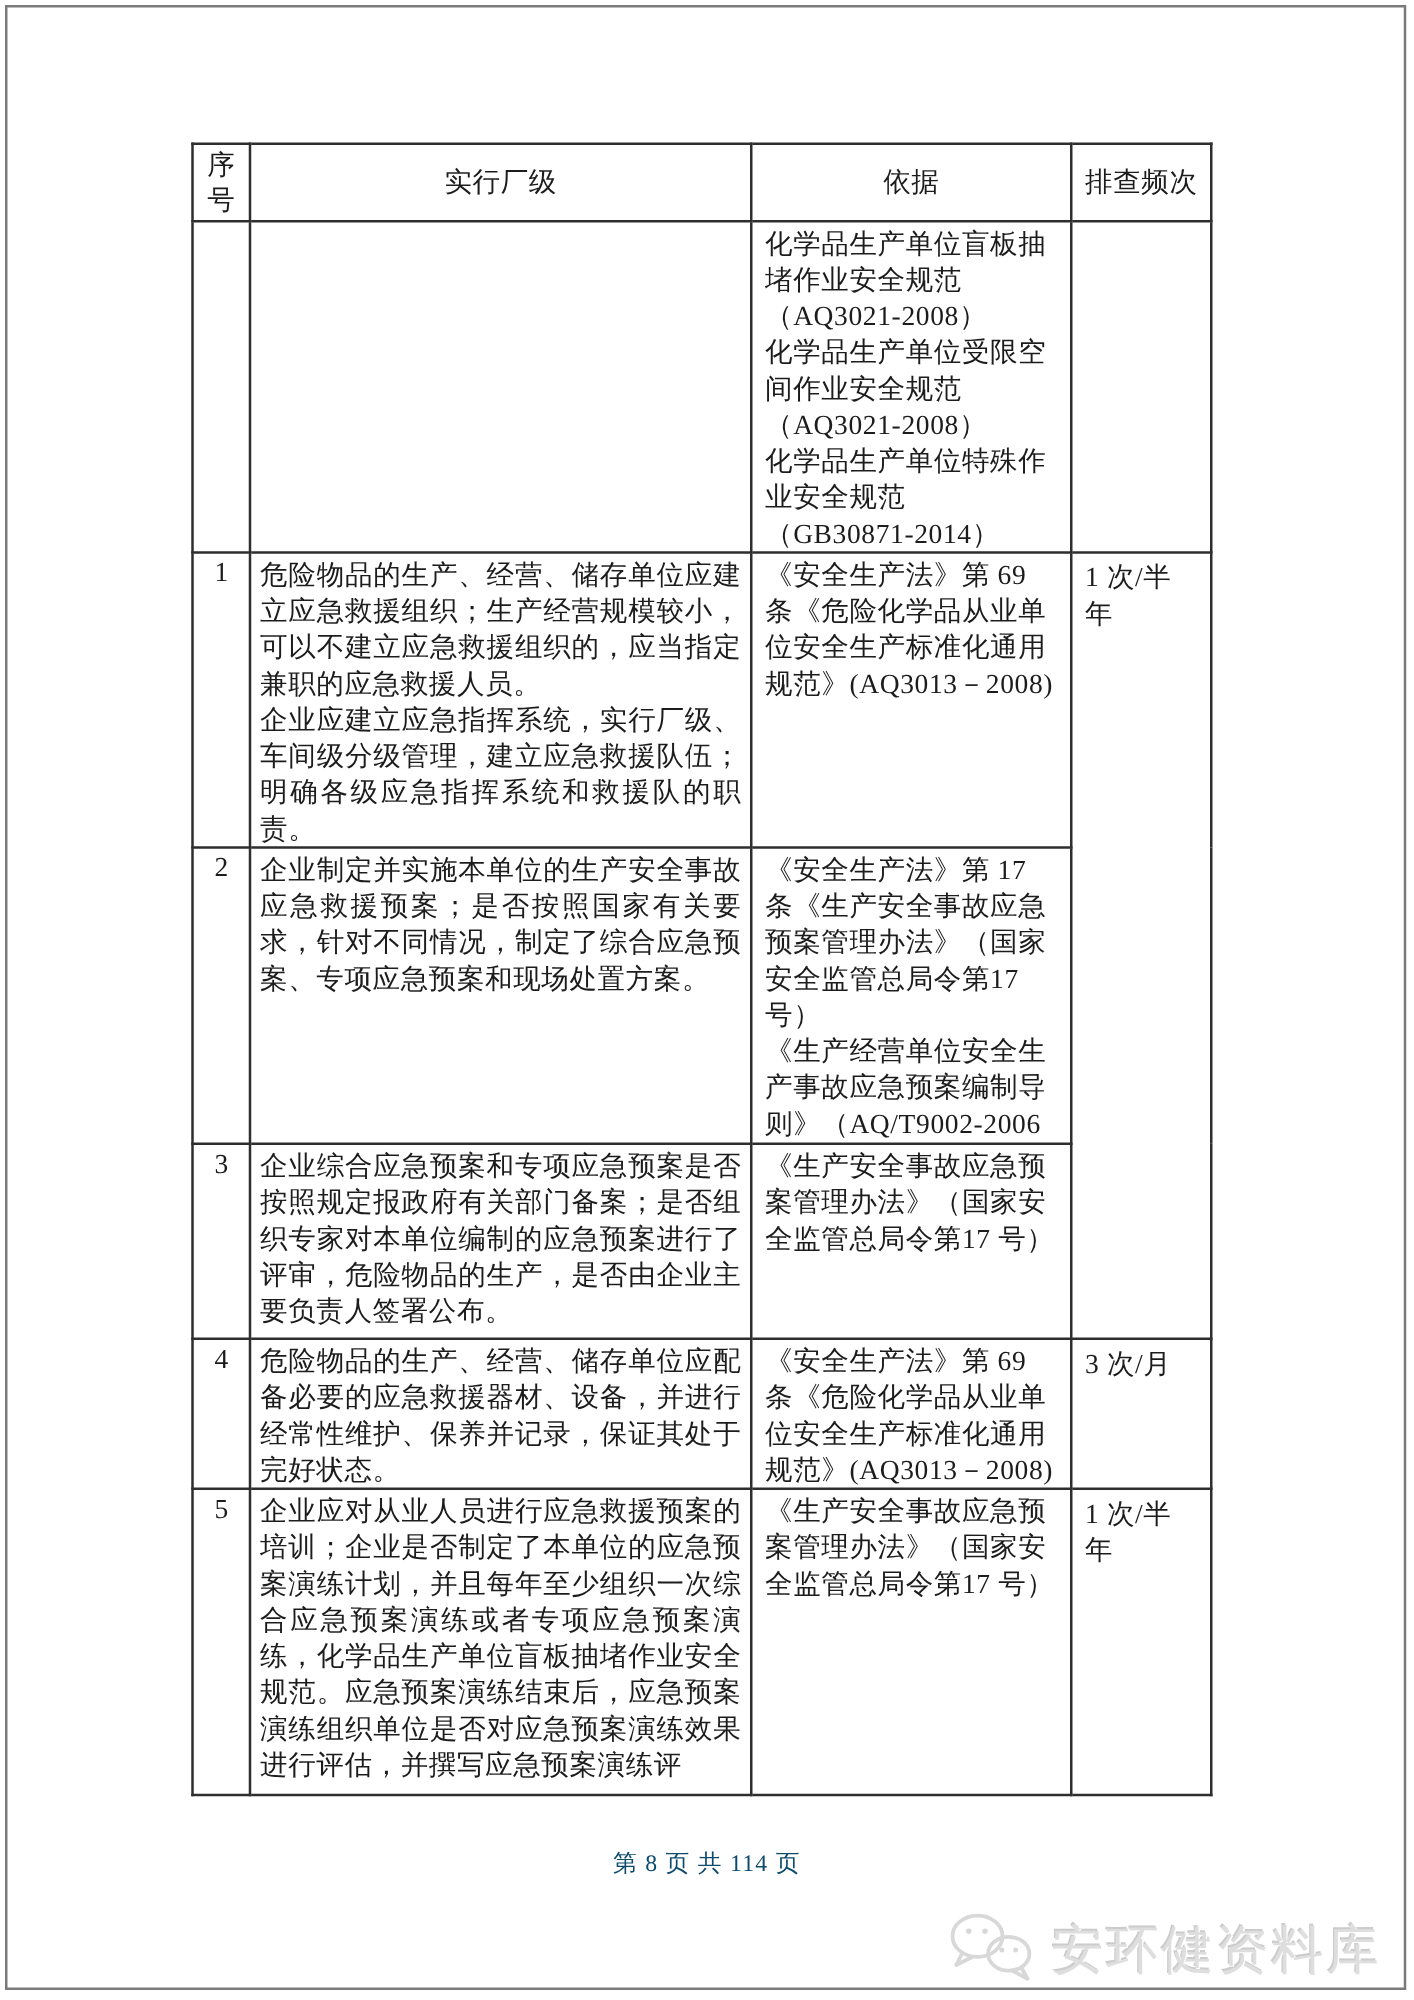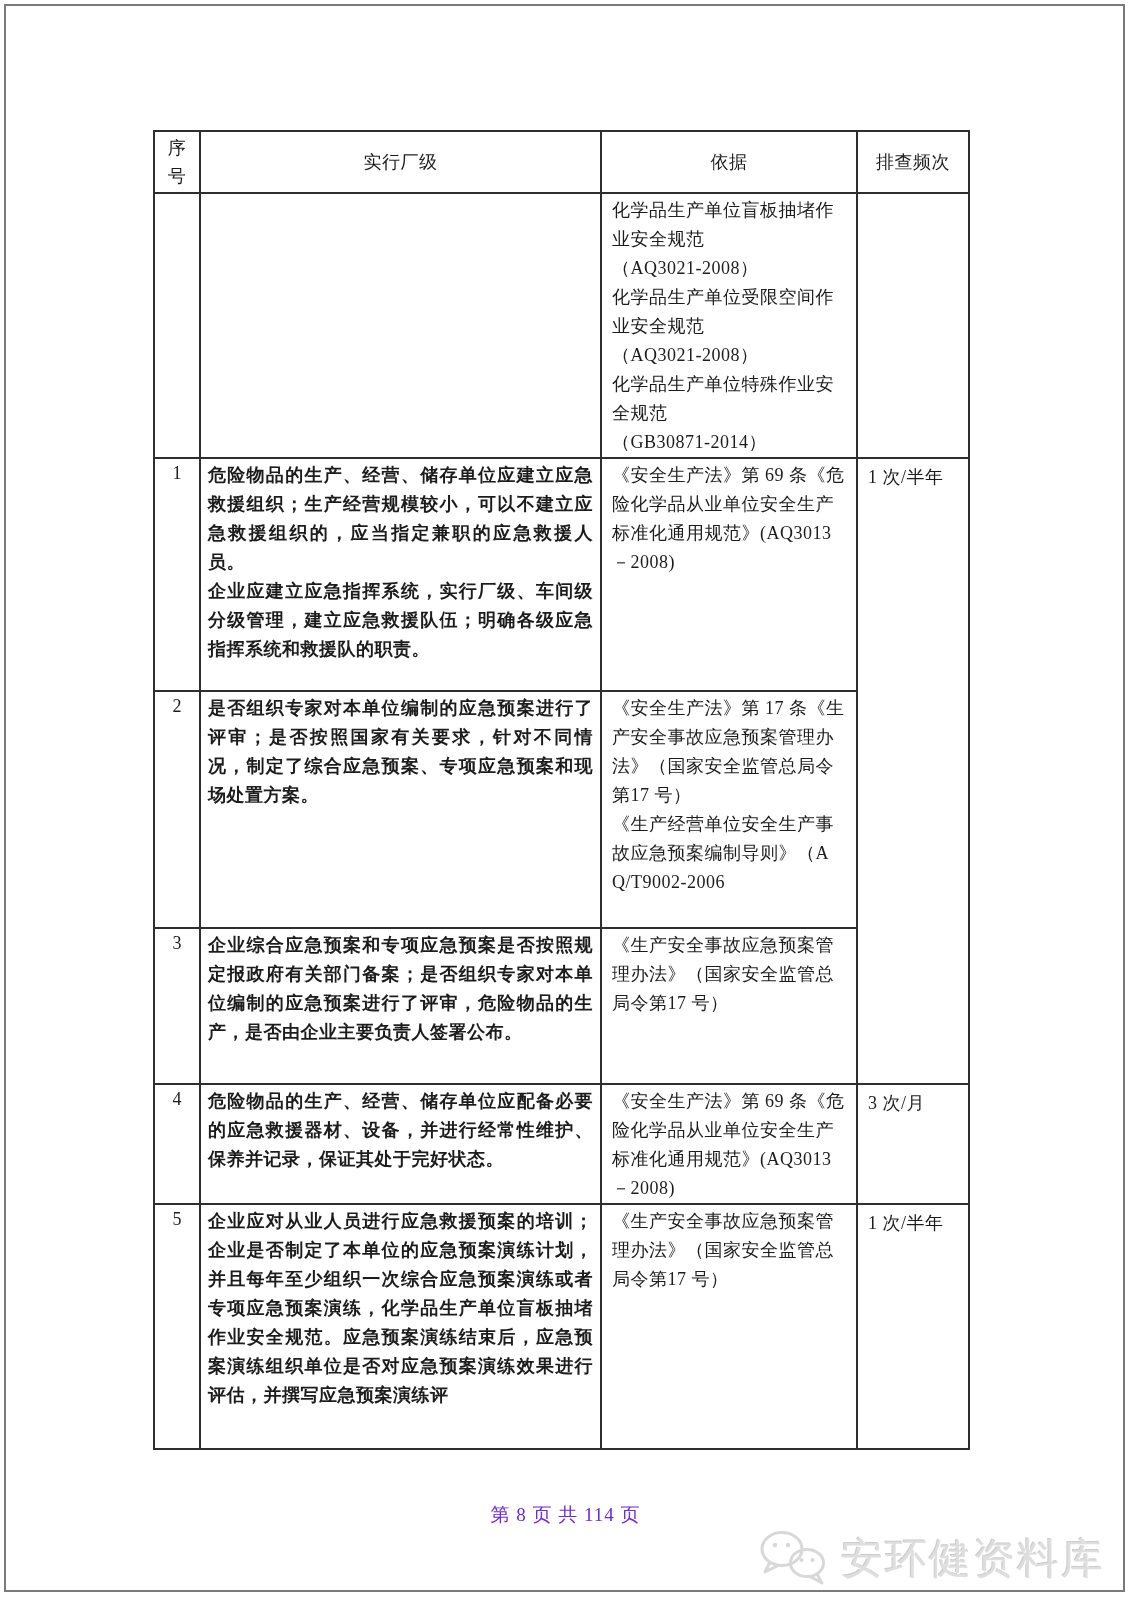--- a/index.html
+++ b/index.html
@@ -13,25 +13,25 @@
   }
   .page-border {
     position: absolute;
     left: 4px; top: 4px;
     width: 1121px; height: 1588px;
     border: 2px solid #7a7a7a;
     pointer-events: none;
   }
   table.inspection {
     position: absolute;
-    left: 153px; top: 130px;
+    left: 153px; top: 114px;
     width: 815px;
     border-collapse: collapse;
     table-layout: fixed;
-    font-size: 18px;
+    font-size: 22px;
     letter-spacing: 0.5px;
     line-height: 29px;
   }
   table.inspection col.c-no      { width: 46px; }
   table.inspection col.c-content { width: 401px; }
   table.inspection col.c-basis   { width: 256px; }
   table.inspection col.c-freq    { width: 112px; }
   table.inspection th, table.inspection td {
     border: 2px solid #2e2e2e;
     vertical-align: top;
@@ -54,37 +54,35 @@
   tr.r4     { height: 114px; }
   tr.r5     { height: 245px; }
   td.no {
     text-align: center;
     vertical-align: middle;
     letter-spacing: 0;
   }
   td.content {
     padding: 2px 7px 0 7px;
     text-align: justify;
-    font-weight: bold;
   }
   td.basis {
     padding: 2px 10px 0 10px;
   }
   td.freq {
     padding: 4px 10px 0 10px;
   }
   .page-footer {
     position: absolute;
     left: 0; top: 1478px;
     width: 1131px;
     text-align: center;
     font-size: 19px;
     letter-spacing: 1px;
-    color: #6d28d9;
-    margin-top: 24px;
+    color: #0c4a6e;
   }
   .watermark {
     position: absolute;
     right: 26px; top: 1528px;
     display: flex;
     align-items: center;
     gap: 8px;
   }
   .watermark .wm-text {
     font-size: 42px;
@@ -126,21 +124,21 @@
     </tr>
     <tr class="r1">
       <td class="no">1</td>
       <td class="content">危险物品的生产、经营、储存单位应建立应急救援组织；生产经营规模较小，可以不建立应急救援组织的，应当指定兼职的应急救援人员。
 企业应建立应急指挥系统，实行厂级、车间级分级管理，建立应急救援队伍；明确各级应急指挥系统和救援队的职责。</td>
       <td class="basis">《安全生产法》第 69 条《危险化学品从业单位安全生产标准化通用规范》(AQ3013－2008)</td>
       <td class="freq" rowspan="3">1 次/半年</td>
     </tr>
     <tr class="r2">
       <td class="no">2</td>
-      <td class="content">是否组织专家对本单位编制的应急预案进行了评审；是否按照国家有关要求，针对不同情况，制定了综合应急预案、专项应急预案和现场处置方案。</td>
+      <td class="content">企业制定并实施本单位的生产安全事故应急救援预案；是否按照国家有关要求，针对不同情况，制定了综合应急预案、专项应急预案和现场处置方案。</td>
       <td class="basis">《安全生产法》第 17 条《生产安全事故应急预案管理办法》（国家安全监管总局令第17 号）
 《生产经营单位安全生产事故应急预案编制导则》（AQ/T9002-2006</td>
     </tr>
     <tr class="r3">
       <td class="no">3</td>
       <td class="content">企业综合应急预案和专项应急预案是否按照规定报政府有关部门备案；是否组织专家对本单位编制的应急预案进行了评审，危险物品的生产，是否由企业主要负责人签署公布。</td>
       <td class="basis">《生产安全事故应急预案管理办法》（国家安全监管总局令第17 号）</td>
     </tr>
     <tr class="r4">
       <td class="no">4</td>

